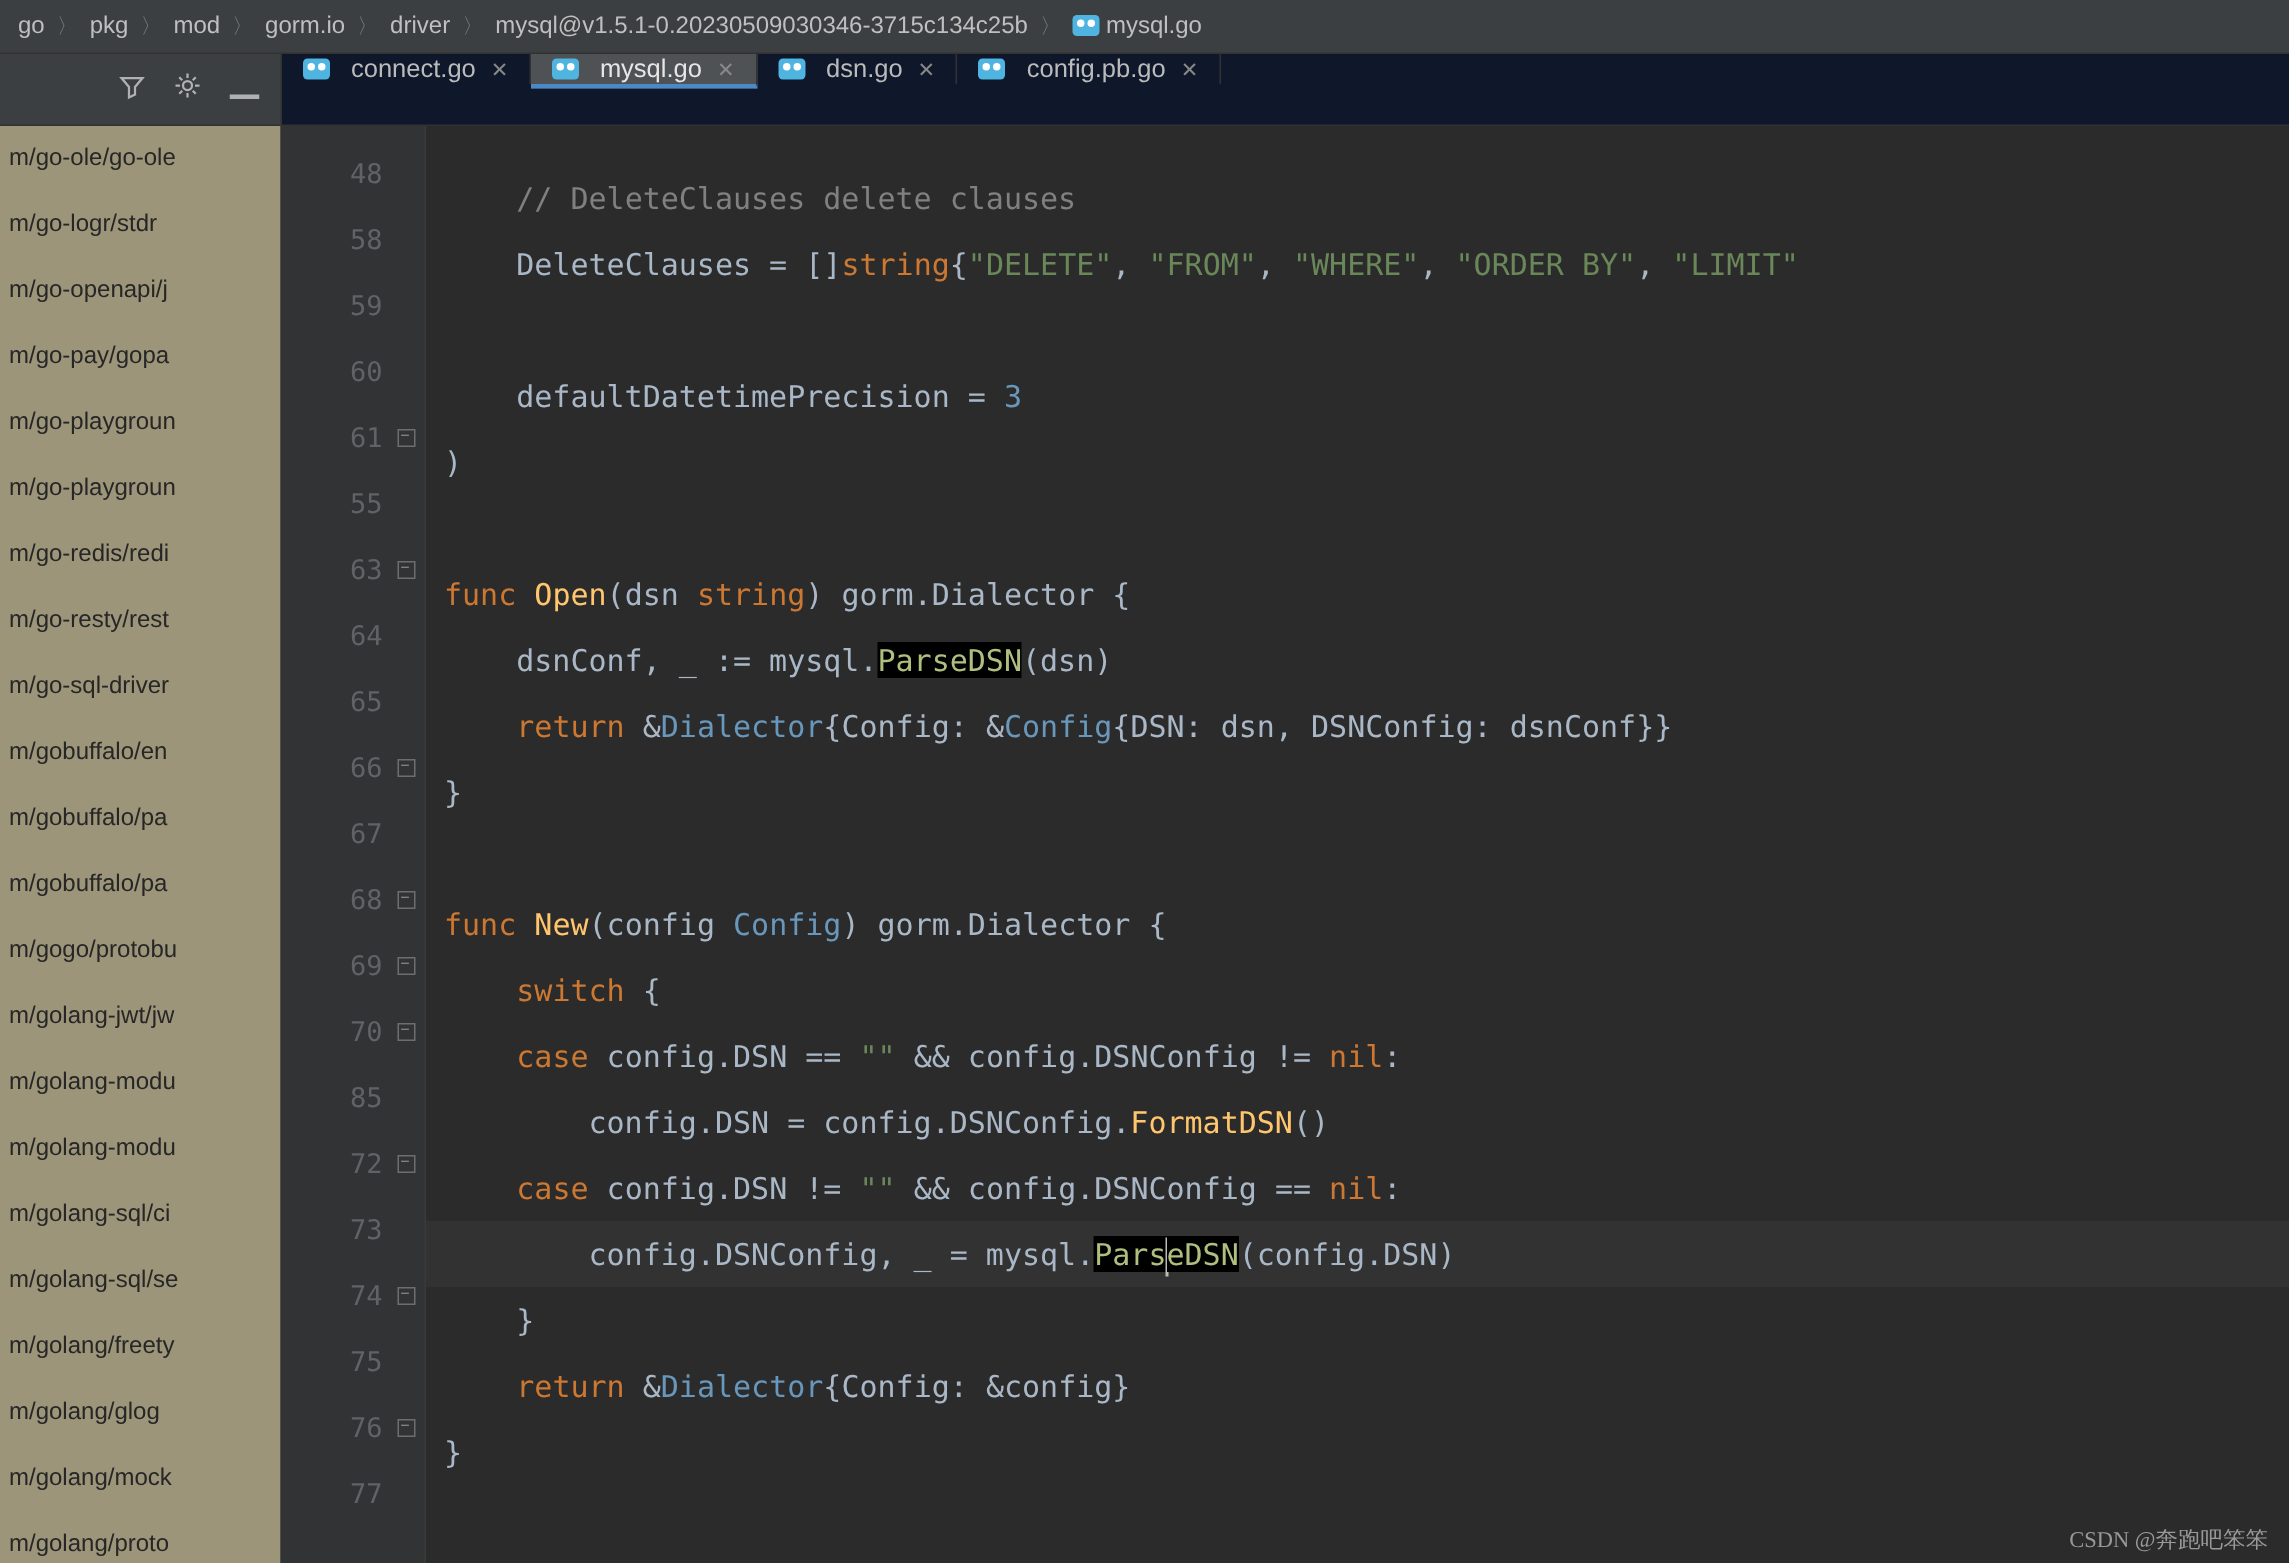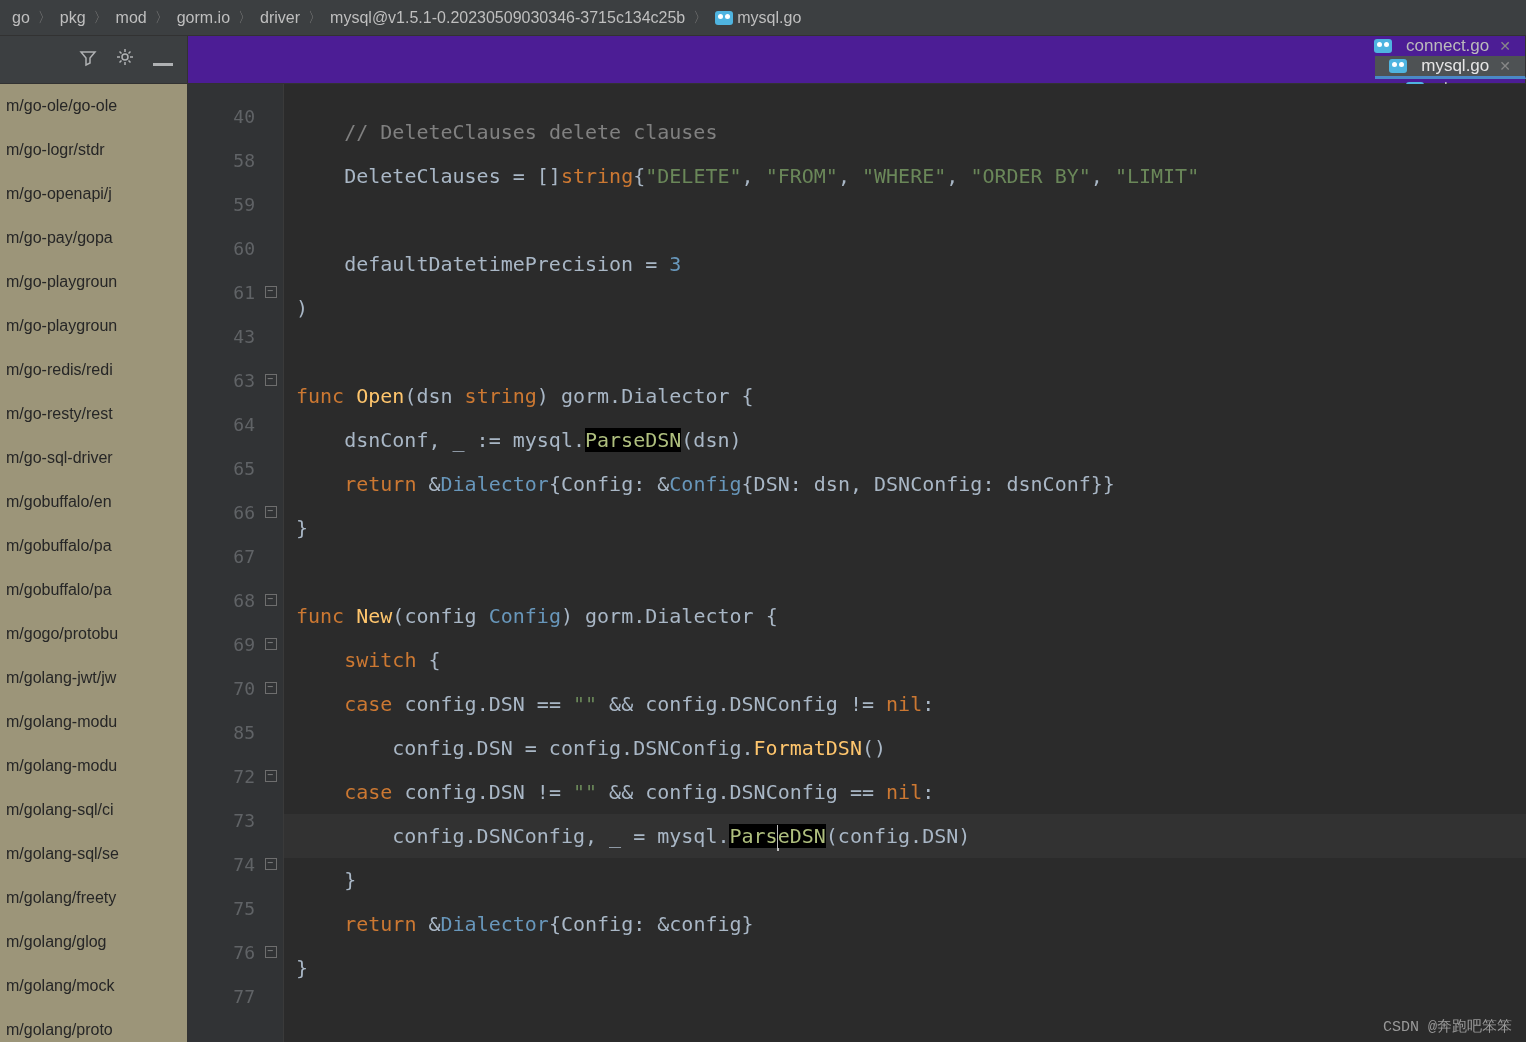--- a/index.html
+++ b/index.html
@@ -76,25 +76,24 @@
     padding-left: 6px;
     color: #262626;
     white-space: nowrap;
     overflow: hidden;
   }
 
   .editor-area { flex: 1; display: flex; flex-direction: column; overflow: hidden; }
 
   .tabs {
     height: 48px;
-    background: #4c1d95;
-    display: flex;
-    align-items: flex-end;
+    background: #0f172a;
+    display: flex;
+    align-items: flex-start;
     border-bottom: 1px solid #323232;
-    flex-direction: column;
   }
   .tab {
     display: flex;
     align-items: center;
     padding: 0 14px;
     gap: 10px;
     color: #bbb;
     font-family: -apple-system, BlinkMacSystemFont, sans-serif;
     font-size: 17px;
     cursor: pointer;
@@ -173,21 +172,21 @@
   .c-func    { color: #ffc66d; }
   .c-string  { color: #6a8759; }
   .c-number  { color: #6897bb; }
   .c-kwpale  { color: #6897bb; }
   .c-pkg     { color: #afbf7e; }
 
   .watermark {
     position: absolute;
     right: 14px; bottom: 6px;
     color: #999;
-    font-family: Liberation Mono, monospace;
+    font-family: Liberation Serif, serif;
     font-size: 15px;
   }
 </style>
 </head>
 <body>
 
 <div class="breadcrumb" id="breadcrumb">
     <span class="crumb">go</span>
     <span class="chevron">〉</span>
     <span class="crumb">pkg</span>
@@ -268,26 +267,26 @@
           <span class="close">✕</span>
         </div>
         <div class="tab">
           <span class="go-icon"></span>
           <span>config.pb.go</span>
           <span class="close">✕</span>
         </div>
       </div>
     <div class="code-area">
       <div class="gutter" id="gutter">
-          <div class="gutter-line">40</div>
+          <div class="gutter-line">48</div>
           <div class="gutter-line">58</div>
           <div class="gutter-line">59</div>
           <div class="gutter-line">60</div>
           <div class="gutter-line">61<span class="fold"></span></div>
-          <div class="gutter-line">43</div>
+          <div class="gutter-line">55</div>
           <div class="gutter-line">63<span class="fold"></span></div>
           <div class="gutter-line">64</div>
           <div class="gutter-line">65</div>
           <div class="gutter-line">66<span class="fold"></span></div>
           <div class="gutter-line">67</div>
           <div class="gutter-line">68<span class="fold"></span></div>
           <div class="gutter-line">69<span class="fold"></span></div>
           <div class="gutter-line">70<span class="fold"></span></div>
           <div class="gutter-line">85</div>
           <div class="gutter-line">72<span class="fold"></span></div>

